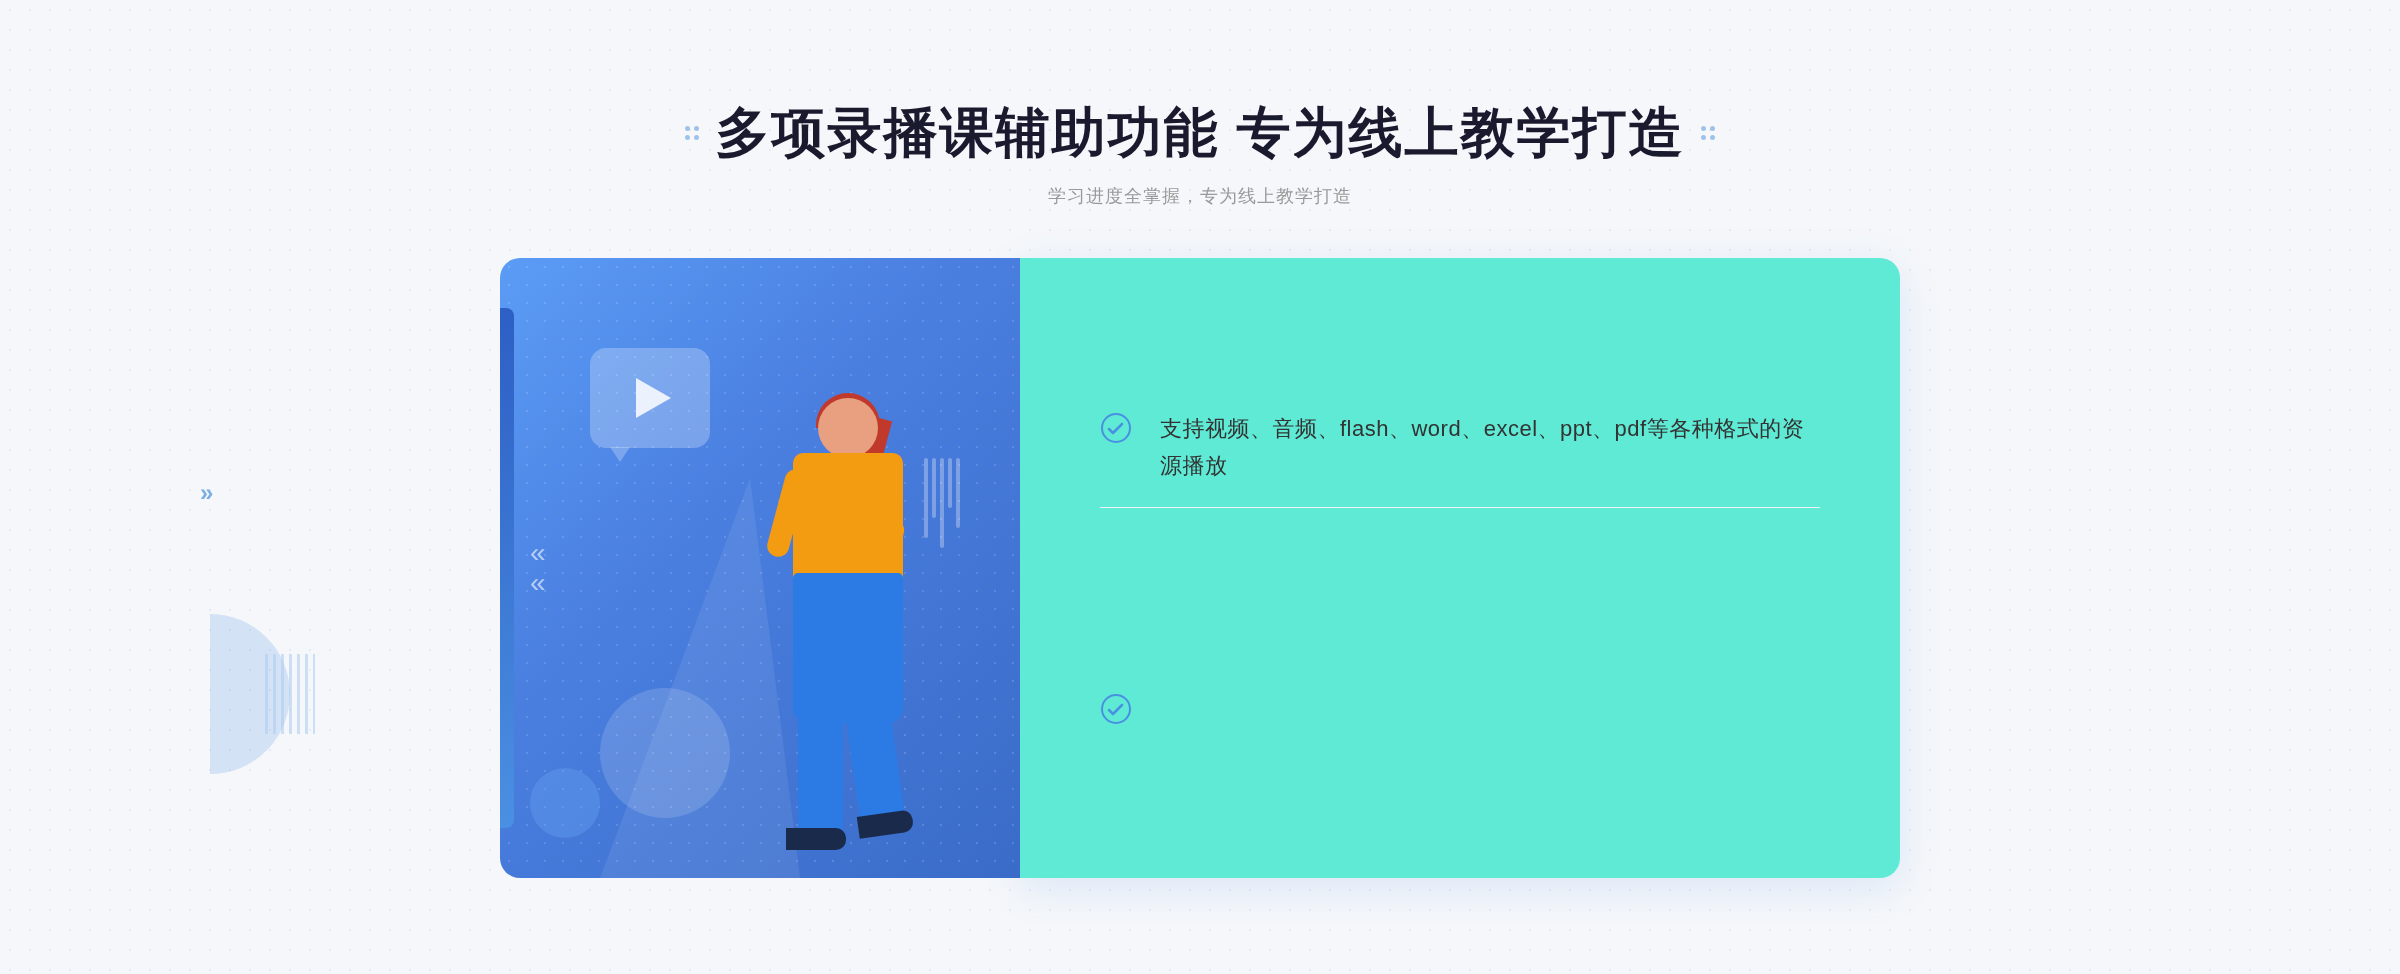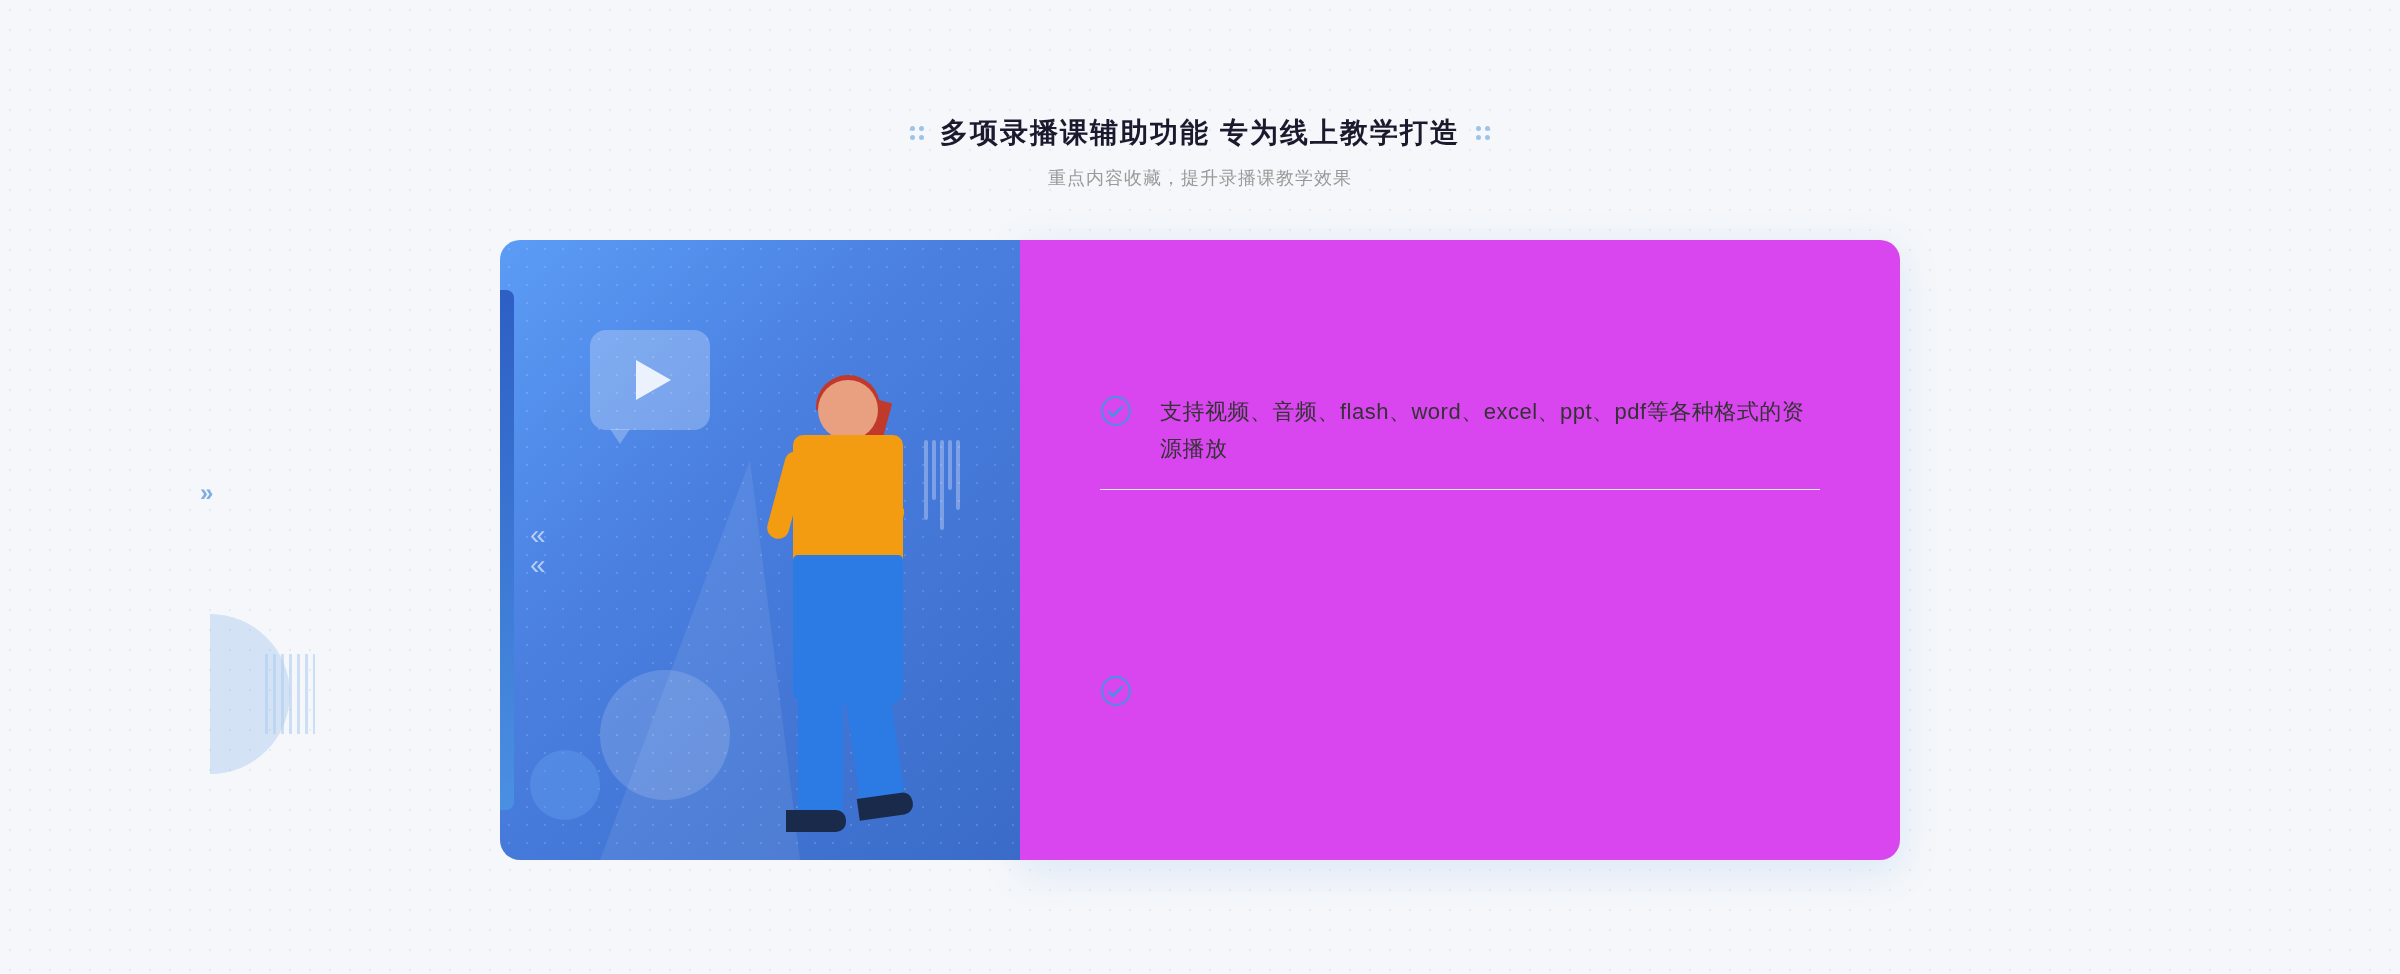--- a/index.html
+++ b/index.html
@@ -71,21 +71,21 @@
     .title-dots span::after {
       content: '';
       width: 5px;
       height: 5px;
       background: #4a90d9;
       border-radius: 50%;
       display: block;
     }
 
     .main-title {
-      font-size: 28px;
+      font-size: 54px;
       font-weight: 600;
       color: #1a1a2e;
       letter-spacing: 2px;
     }
 
     .sub-title {
       font-size: 18px;
       color: #999;
       letter-spacing: 1px;
       font-weight: 400;
@@ -381,21 +381,21 @@
       width: 0;
       height: 0;
       border-left: 150px solid transparent;
       border-right: 50px solid transparent;
       border-bottom: 400px solid rgba(255,255,255,0.08);
     }
 
     
     .features-panel {
       flex: 1;
-      background: #d946ef;
+      background: #5eead4;
       border-radius: 0 20px 20px 0;
       padding: 50px 80px;
       display: flex;
       flex-direction: column;
       justify-content: space-around;
       box-shadow: 0 10px 40px rgba(74, 144, 226, 0.15);
     }
 
     .feature-item {
       display: flex;
@@ -498,21 +498,21 @@
       <div class="title-dots">
         <span></span>
         <span></span>
       </div>
       <h1 class="main-title">多项录播课辅助功能 专为线上教学打造</h1>
       <div class="title-dots">
         <span></span>
         <span></span>
       </div>
     </div>
-    <p class="sub-title">重点内容收藏，提升录播课教学效果</p>
+    <p class="sub-title">学习进度全掌握，专为线上教学打造</p>
   </div>
 
   <div class="main-content">
 
     <div class="illustration-panel">
       <div class="vertical-bar"></div>
 
       <div class="play-bubble">
         <div class="play-triangle"></div>
       </div>

